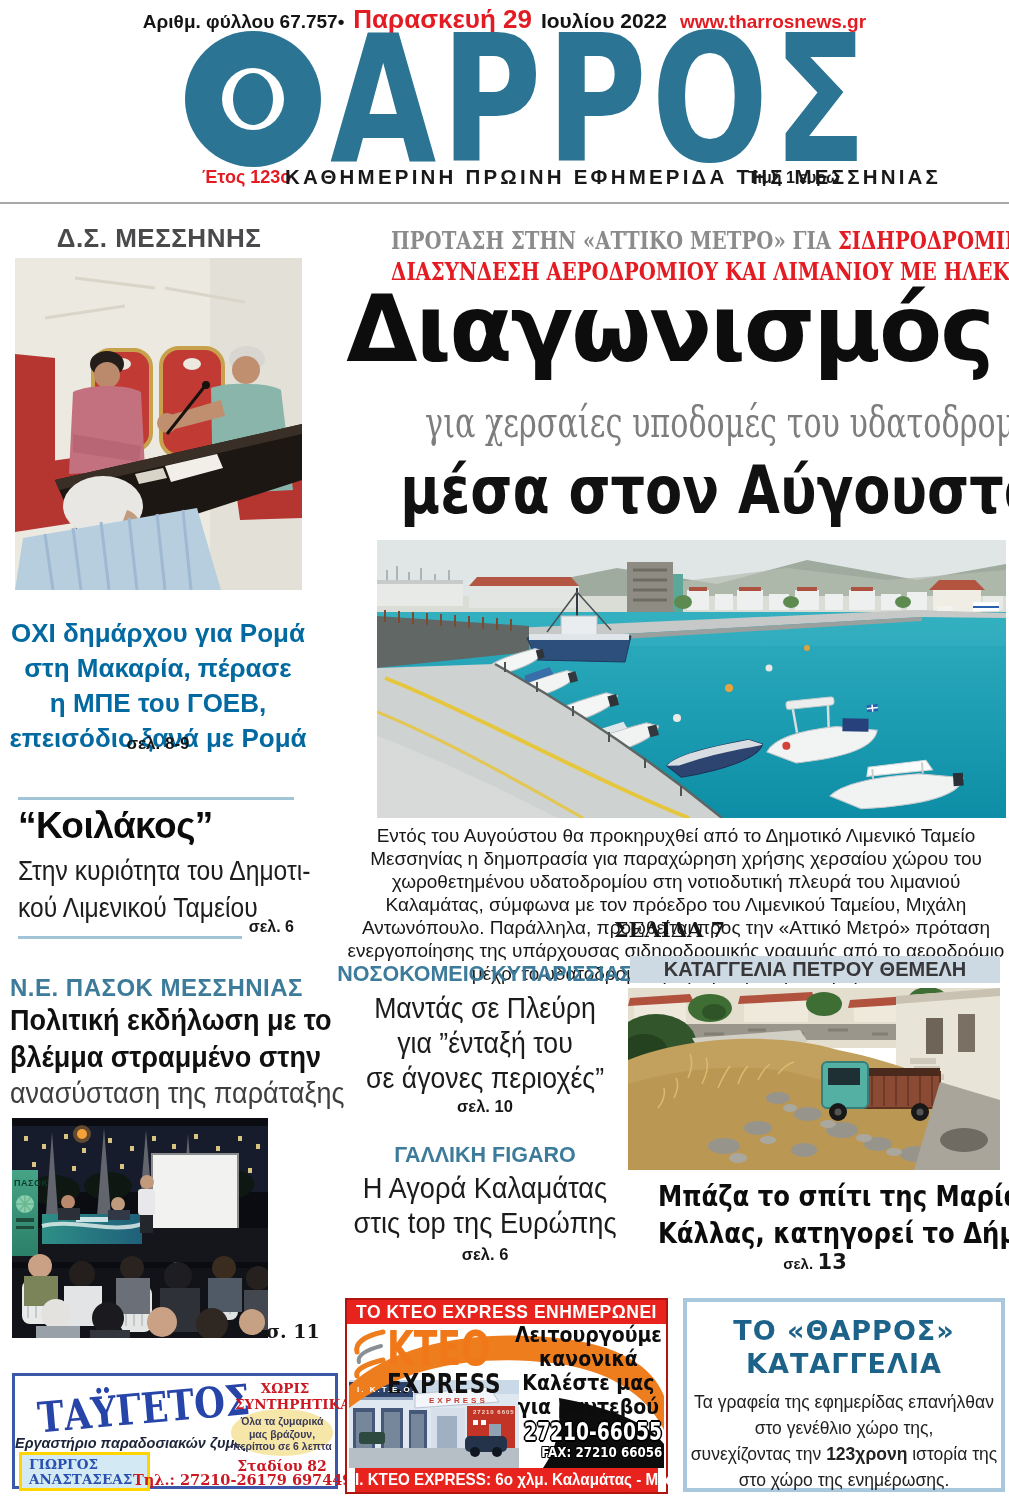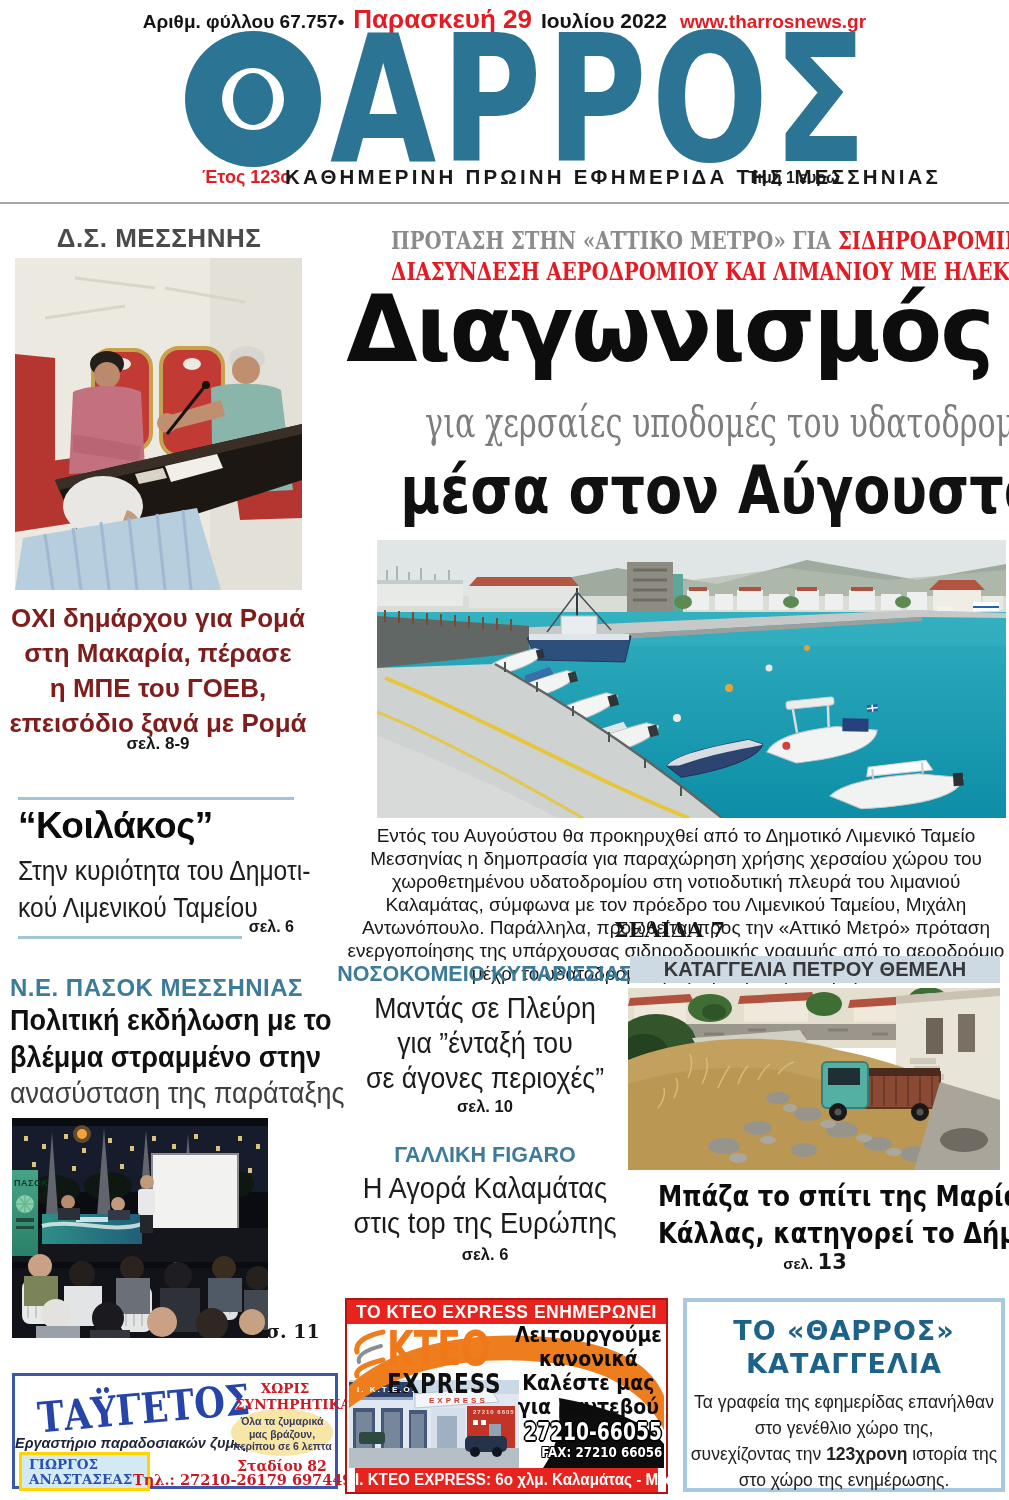--- a/index.html
+++ b/index.html
@@ -22,21 +22,21 @@
                 font-size:176px;line-height:1;color:var(--brand);letter-spacing:6px;
                 transform:scaleX(0.78);transform-origin:left top;white-space:nowrap;}
   #etos{left:202px;top:167px;font-size:18px;font-weight:bold;color:var(--red);}
   #tagline{left:285px;top:165px;font-size:20.5px;font-weight:bold;letter-spacing:3.2px;color:#191919;white-space:nowrap;}
   #price{left:748px;top:169px;font-size:16px;font-weight:bold;color:#191919;}
   #toprule{left:0;top:202px;width:1009px;height:2px;background:#a8a8a8;}
 
   
   #ds-kicker{left:0;top:223px;width:318px;text-align:center;font-weight:bold;font-size:26px;color:#4a4a4c;letter-spacing:0.5px;}
   #council-photo{left:15px;top:258px;width:287px;height:332px;}
-  #oxi{left:0;top:601px;width:316px;text-align:center;font-size:26px;line-height:35px;font-weight:bold;color:#7f1d1d;}
+  #oxi{left:0;top:616px;width:316px;text-align:center;font-size:26px;line-height:35px;font-weight:bold;color:#0369a1;}
   #sel89{left:0;top:734px;width:316px;text-align:center;font-weight:bold;font-size:17px;}
   .divider{height:3px;background:var(--divblue);}
   #div1{left:18px;top:797px;width:276px;}
   #koilakos{left:18px;top:805px;font-size:37px;font-weight:bold;color:#0b0b0b;letter-spacing:-0.5px;}
   #stin{left:18px;top:852px;font-size:28px;line-height:37px;color:#1d1d1d;transform:scaleX(0.88);transform-origin:left top;white-space:nowrap;}
   #sel6{left:180px;top:918px;width:114px;text-align:right;font-weight:bold;font-size:16px;}
   #div2{left:18px;top:936px;width:224px;}
   #pasok-kicker{left:10px;top:974px;font-weight:bold;font-size:24px;color:var(--section);letter-spacing:0.5px;}
   #pasok-b{left:10px;top:1001px;font-weight:bold;font-size:30px;line-height:37px;color:#101010;
            transform:scaleX(0.9);transform-origin:left top;white-space:nowrap;}

